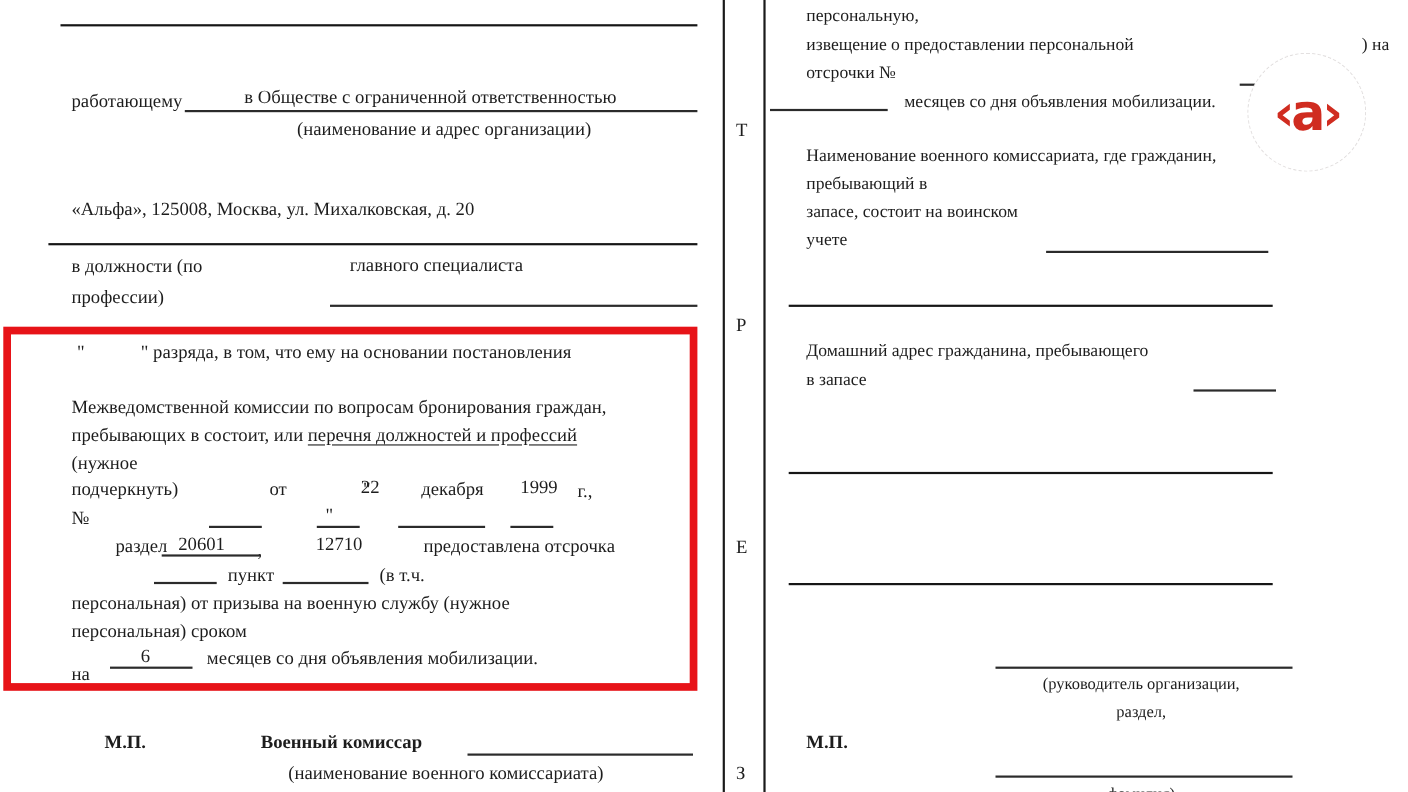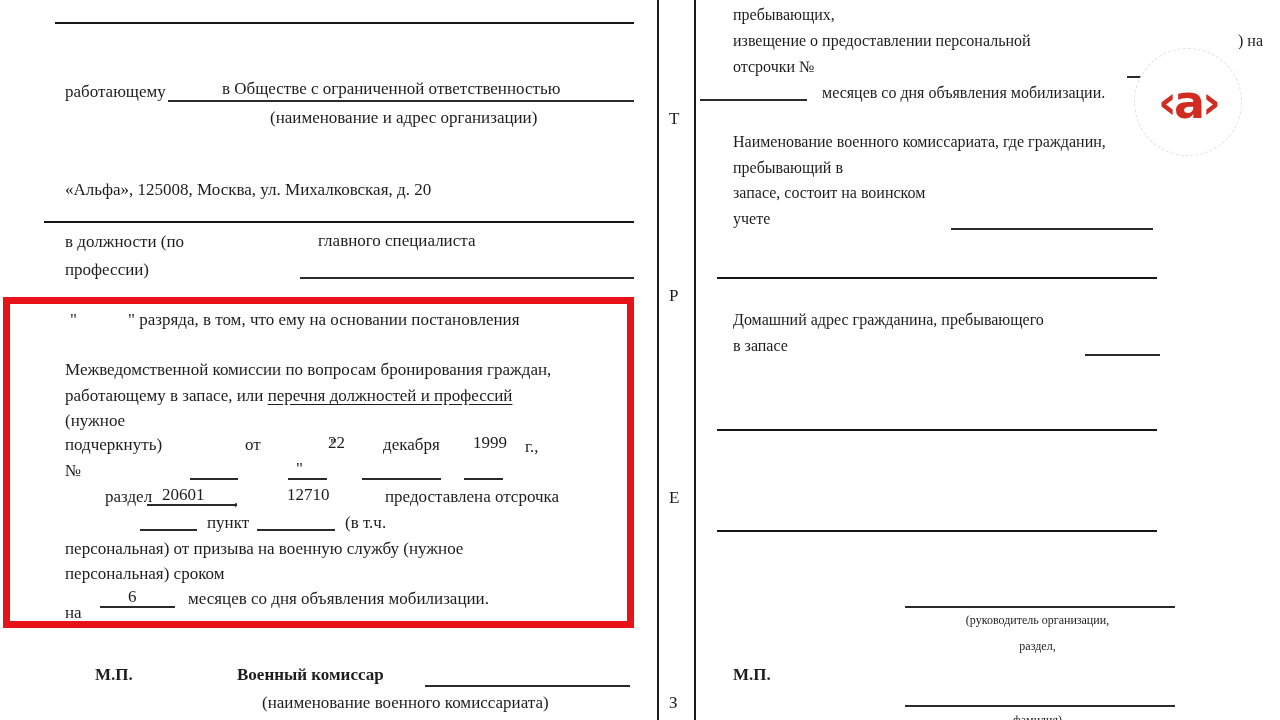--- a/index.html
+++ b/index.html
@@ -1,20 +1,20 @@
 <!DOCTYPE html>
 <html><head>
 <meta charset="utf-8">
 <style>
   html,body{margin:0;padding:0;background:#fff;}
   .page{position:relative;width:1280px;height:720px;background:#ffffff;overflow:hidden;
         font-family:"Liberation Serif","DejaVu Serif",serif;}
   .t{position:absolute;font:17px/1.15 "Liberation Serif","DejaVu Serif",serif;color:#1d1d1d;white-space:pre;}
   .t2{font-size:16px;}
-  .sm{font-size:12px;}
+  .sm{font-size:15px;}
   .b{font-weight:700;}
   .ctr{text-align:center;}
   .hl{position:absolute;height:2px;background:#161616;}
   .ul{position:absolute;height:2px;background:#2b2b2b;}
   .vl{position:absolute;top:0;height:720px;width:2px;background:#1a1a1a;}
   .us{text-decoration:underline;text-underline-offset:3px;}
   .redbox{position:absolute;left:3px;top:297px;width:617px;height:317px;border:7px solid #e71318;background:transparent;}
   .logo{position:absolute;left:1134px;top:48px;width:106px;height:106px;border-radius:50%;
         background:#ffffff;border:1px dashed #e3e0e0;display:flex;align-items:center;justify-content:center;z-index:6;}
   .logo span{font:700 46px "DejaVu Sans","Liberation Sans",sans-serif;color:#d02c20;letter-spacing:-3px;}
@@ -38,21 +38,21 @@
   <div class="t" style="left:65px;top:260px;">профессии)</div>
   <div class="t" style="left:318px;top:231px;">главного специалиста</div>
   <div class="ul" style="left:300px;top:277px;width:334px;"></div>
 
   <div class="redbox"></div>
 
   <div class="t" style="left:70px;top:310px;">"</div>
   <div class="t" style="left:128px;top:310px;">" разряда, в том, что ему на основании постановления</div>
 
   <div class="t" style="left:65px;top:360px;">Межведомственной комиссии по вопросам бронирования граждан,</div>
-  <div class="t" style="left:65px;top:386px;"><span>работающему в запасе, или </span><span class="us">перечня должностей и профессий</span></div>
+  <div class="t" style="left:65px;top:386px;"><span>пребывающих в состоит, или </span><span class="us">перечня должностей и профессий</span></div>
   <div class="t" style="left:65px;top:411px;">(нужное</div>
 
   <div class="t" style="left:65px;top:435px;">подчеркнуть)</div>
   <div class="t" style="left:245px;top:435px;">от</div>
   <div class="t" style="left:283px;top:433px;margin-left:45px;">22</div>
   <div class="t" style="left:330px;top:435px;">"</div>
   <div class="t" style="left:368px;top:435px;margin-left:15px;">декабря</div>
   <div class="t" style="left:473px;top:433px;">1999</div>
   <div class="t" style="left:525px;top:437px;">г.,</div>
 
@@ -88,21 +88,21 @@
   <div class="ul" style="left:425px;top:685px;width:205px;"></div>
   <div class="t" style="left:262px;top:693px;">(наименование военного комиссариата)</div>
 
   <div class="vl" style="left:657px;"></div>
   <div class="vl" style="left:694px;"></div>
   <div class="t" style="left:669px;top:109px;">Т</div>
   <div class="t" style="left:669px;top:286px;">Р</div>
   <div class="t" style="left:669px;top:488px;">Е</div>
   <div class="t" style="left:669px;top:693px;">З</div>
 
-  <div class="t t2" style="left:733px;top:6px;">пребывающих,</div>
+  <div class="t t2" style="left:733px;top:6px;">персональную,</div>
   <div class="t t2" style="left:733px;top:32px;">извещение о предоставлении персональной</div>
   <div class="t t2" style="left:1238px;top:32px;">) на</div>
   <div class="t t2" style="left:733px;top:58px;">отсрочки №</div>
   <div class="ul" style="left:1127px;top:76px;width:24px;"></div>
   <div class="ul" style="left:700px;top:99px;width:107px;"></div>
   <div class="t t2" style="left:822px;top:84px;">месяцев со дня объявления мобилизации.</div>
 
   <div class="logo">
     <span>‹а›</span>
   </div>

